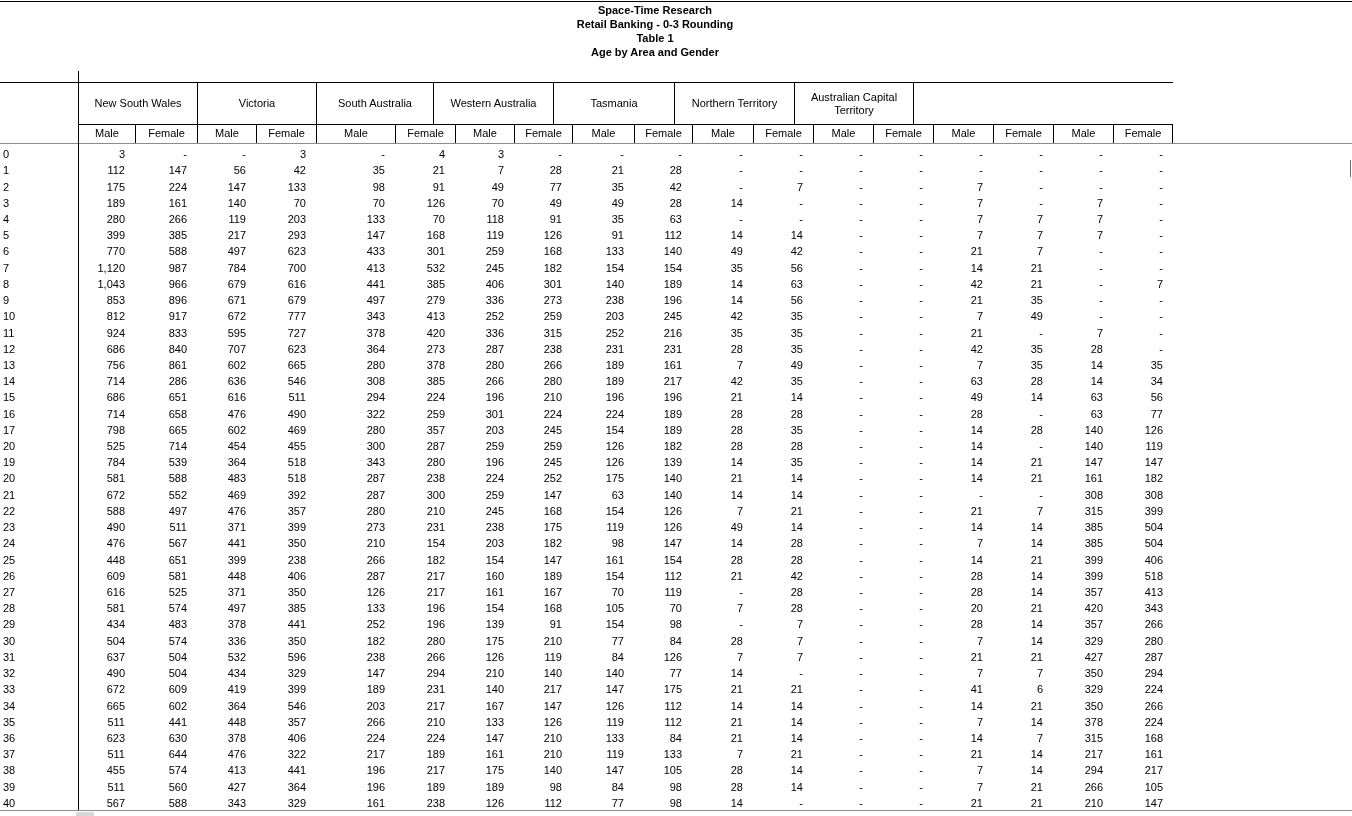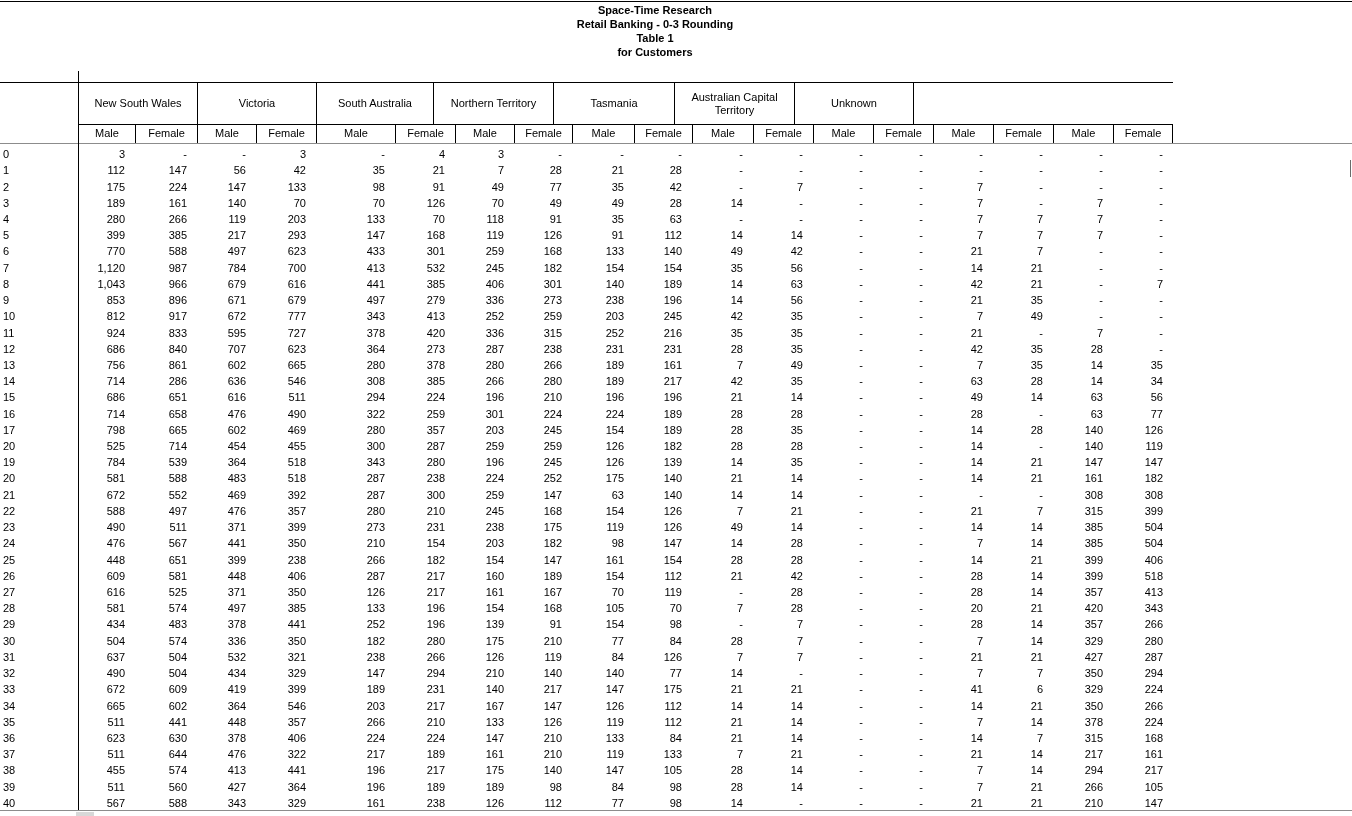--- a/index.html
+++ b/index.html
@@ -34,21 +34,21 @@
   .dcell{box-sizing:border-box;text-align:right;padding-right:10px;white-space:nowrap;}
   #scroll-nub{position:absolute;left:76px;top:812px;width:18px;height:4px;background:#d8d8d8;}
 </style>
 </head>
 <body>
 
 <div id="titles">
   <div>Space-Time Research</div>
   <div>Retail Banking - 0-3 Rounding</div>
   <div>Table 1</div>
-  <div>for Customers</div>
+  <div>Age by Area and Gender</div>
 </div>
 
 <div class="hline" style="left:0;top:1px;width:1352px;"></div>
 <div class="hline" style="left:0;top:82px;width:1173px;"></div>
 <div class="vline" style="left:78px;top:71px;height:11px;"></div>
 <div class="grayline" style="left:0;top:143px;width:1352px;"></div>
 <div class="vline" style="left:78px;top:83px;height:728px;"></div>
 <div class="grayline" style="left:0;top:810px;width:1352px;"></div>
 <div class="vline" style="left:1350px;top:160px;height:17px;background:#6a6a6a;"></div>
 <div id="scroll-nub"></div>
@@ -57,30 +57,30 @@
     <div class="gcell" style="width: 119px;">
       <span>New South Wales</span>
     </div>
     <div class="gcell" style="width: 119px;">
       <span>Victoria</span>
     </div>
     <div class="gcell" style="width: 117px;">
       <span>South Australia</span>
     </div>
     <div class="gcell" style="width: 120px;">
-      <span>Northern Territory</span>
+      <span>Western Australia</span>
     </div>
     <div class="gcell" style="width: 121px;">
       <span>Tasmania</span>
     </div>
     <div class="gcell" style="width: 120px;">
+      <span>Northern Territory</span>
+    </div>
+    <div class="gcell" style="width: 120px;">
       <span>Australian Capital Territory</span>
-    </div>
-    <div class="gcell" style="width: 120px;">
-      <span>Unknown</span>
     </div>
   </div>
 <div id="hdr-sex">
     <div class="scell" style="width: 57px;">Male</div>
     <div class="scell" style="width: 62px;">Female</div>
     <div class="scell" style="width: 59px;">Male</div>
     <div class="scell" style="width: 60px;">Female</div>
     <div class="scell" style="width: 79px;">Male</div>
     <div class="scell" style="width: 60px;">Female</div>
     <div class="scell" style="width: 59px;">Male</div>
@@ -746,21 +746,21 @@
       <div class="dcell" style="width: 60px;">7</div>
       <div class="dcell" style="width: 60px;">14</div>
       <div class="dcell" style="width: 60px;">329</div>
       <div class="dcell" style="width: 60px;">280</div>
     </div>
     <div class="trow">
       <div class="rowlabel">31</div>
       <div class="dcell" style="width: 57px;">637</div>
       <div class="dcell" style="width: 62px;">504</div>
       <div class="dcell" style="width: 59px;">532</div>
-      <div class="dcell" style="width: 60px;">321</div>
+      <div class="dcell" style="width: 60px;">596</div>
       <div class="dcell" style="width: 79px;">238</div>
       <div class="dcell" style="width: 60px;">266</div>
       <div class="dcell" style="width: 59px;">126</div>
       <div class="dcell" style="width: 58px;">119</div>
       <div class="dcell" style="width: 62px;">84</div>
       <div class="dcell" style="width: 58px;">126</div>
       <div class="dcell" style="width: 61px;">7</div>
       <div class="dcell" style="width: 60px;">7</div>
       <div class="dcell" style="width: 60px;">-</div>
       <div class="dcell" style="width: 60px;">-</div>

